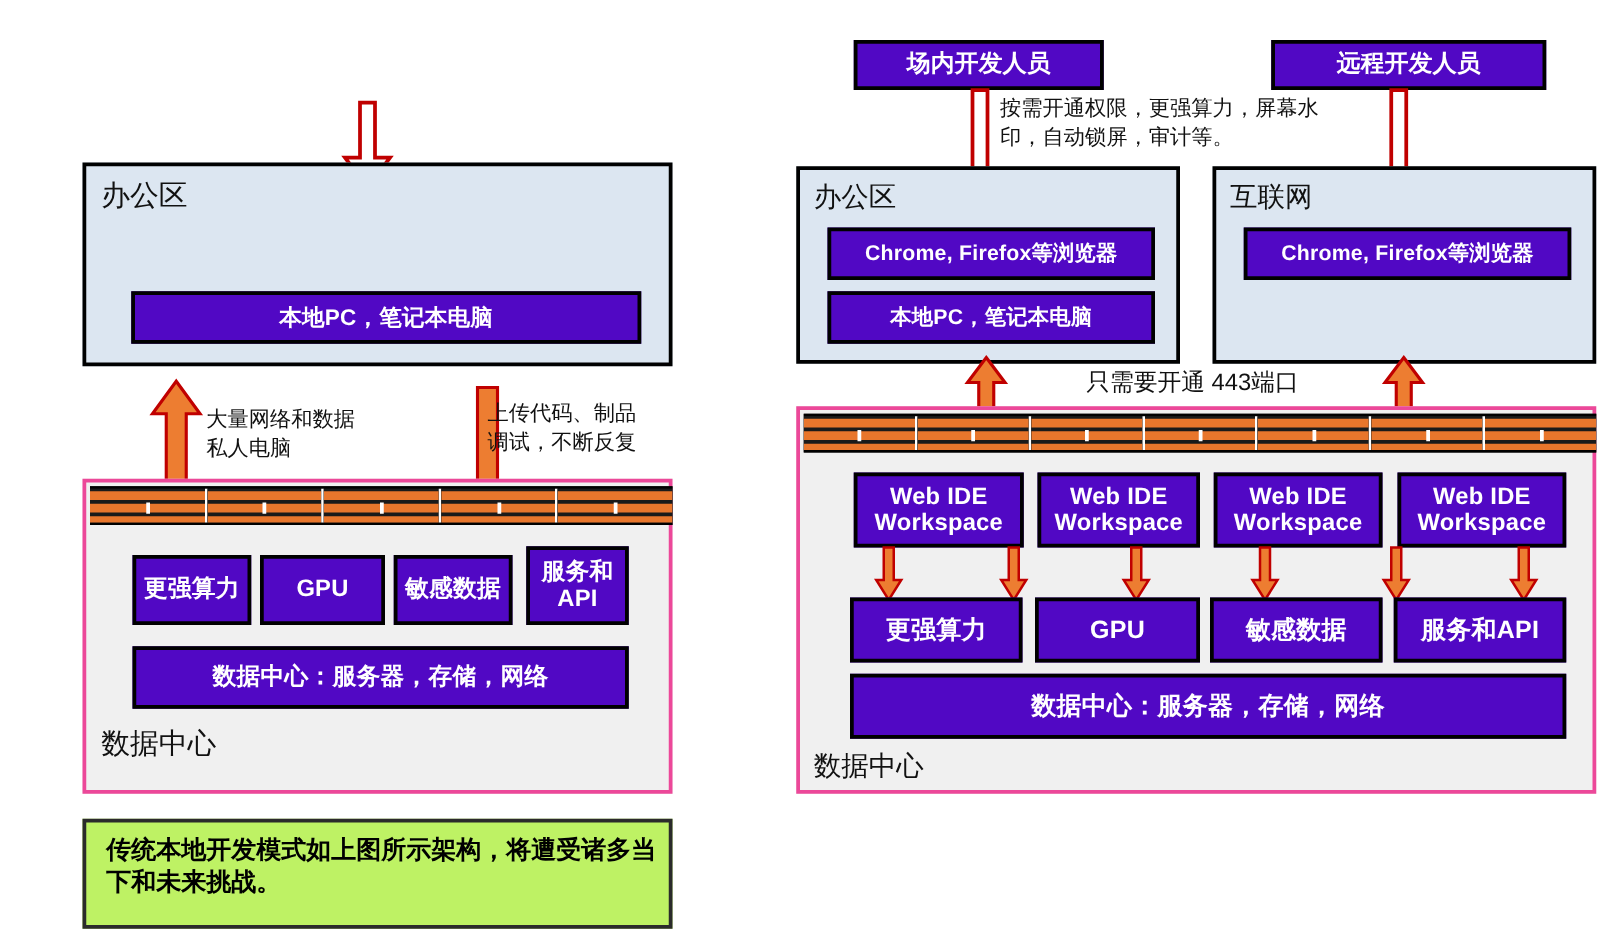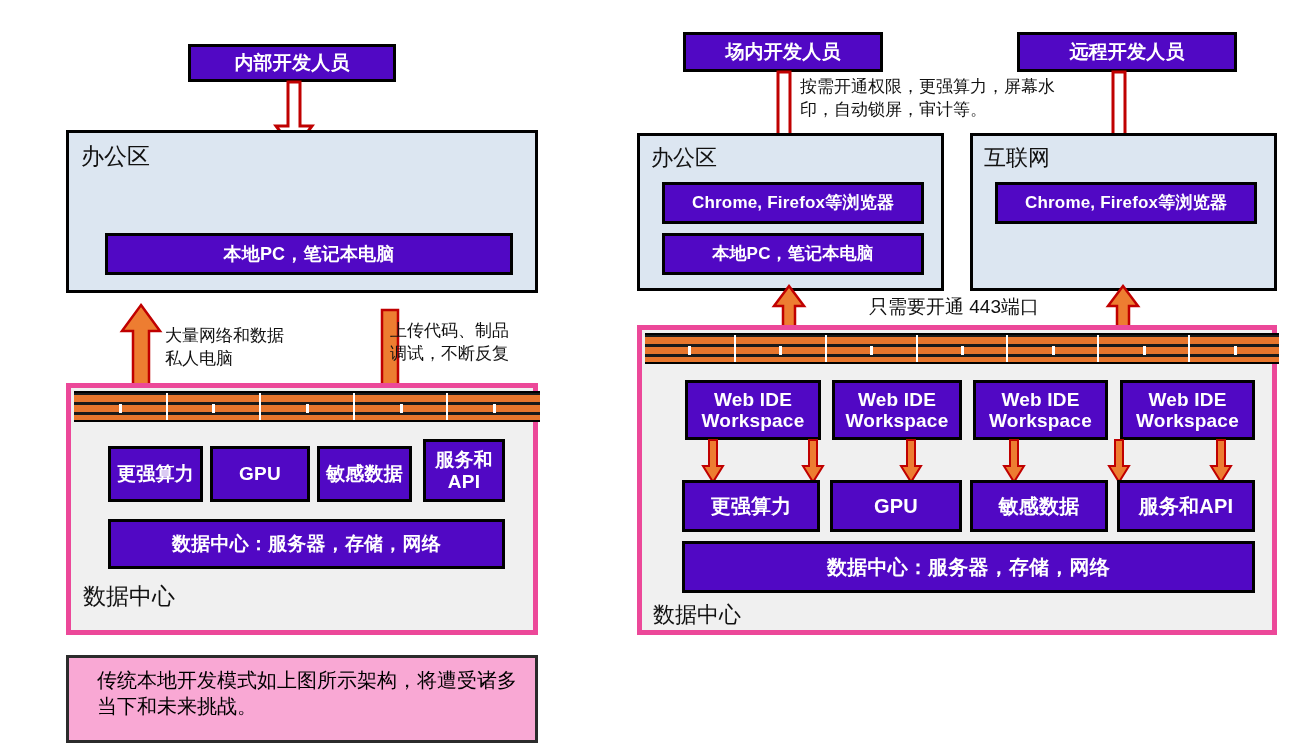--- a/index.html
+++ b/index.html
@@ -35,30 +35,30 @@
   }
   .zone-label {
     position: absolute;
     color: #111111;
     font-weight: normal;
     white-space: nowrap;
   }
 
   .dc-box {
     background: #F0F0F0;
-    border: 5px solid #ec4899;
+    border: 3px solid #ec4899;
   }
 
   .caption-box {
-    background: #f9a8d4;
+    background: #bef264;
     border: 3px solid #2b2b2b;
     color: #000000;
-    font-weight: normal;
+    font-weight: bold;
     line-height: 1.3;
-    padding: 9px 10px 6px 28px;
+    padding: 9px 10px 6px 16px;
   }
 
   .note {
     position: absolute;
     color: #111111;
     line-height: 1.35;
     white-space: pre-line;
   }
 
   
@@ -76,23 +76,20 @@
 
   
   .arrow { position: absolute; }
   .arrow svg { display:block; width:100%; height:100%; overflow: visible; }
 </style>
 </head>
 <body>
 
 <div id="canvas">
 
-  <div class="purple-box abs" style="left:188px; top:44px; width:208px; height:38px; font-size:19px;">
-    <span>内部开发人员</span>
-  </div>
 
   <div class="arrow abs" style="left:272px; top:82px; width:44px; height:72px;">
     <svg viewBox="0 0 44 72" preserveAspectRatio="none">
       <polygon points="16,0 28,0 28,44 40,44 22,68 4,44 16,44" fill="#ffffff" stroke="#C00000" stroke-width="3"></polygon>
     </svg>
   </div>
 
   <div class="zone-box abs" style="left:66px; top:130px; width:472px; height:163px;">
     <span class="zone-label" style="left:12px; top:8px; font-size:23px;">办公区</span>
     <div class="purple-box abs" style="left:36px; top:100px; width:408px; height:42px; font-size:18px;">

